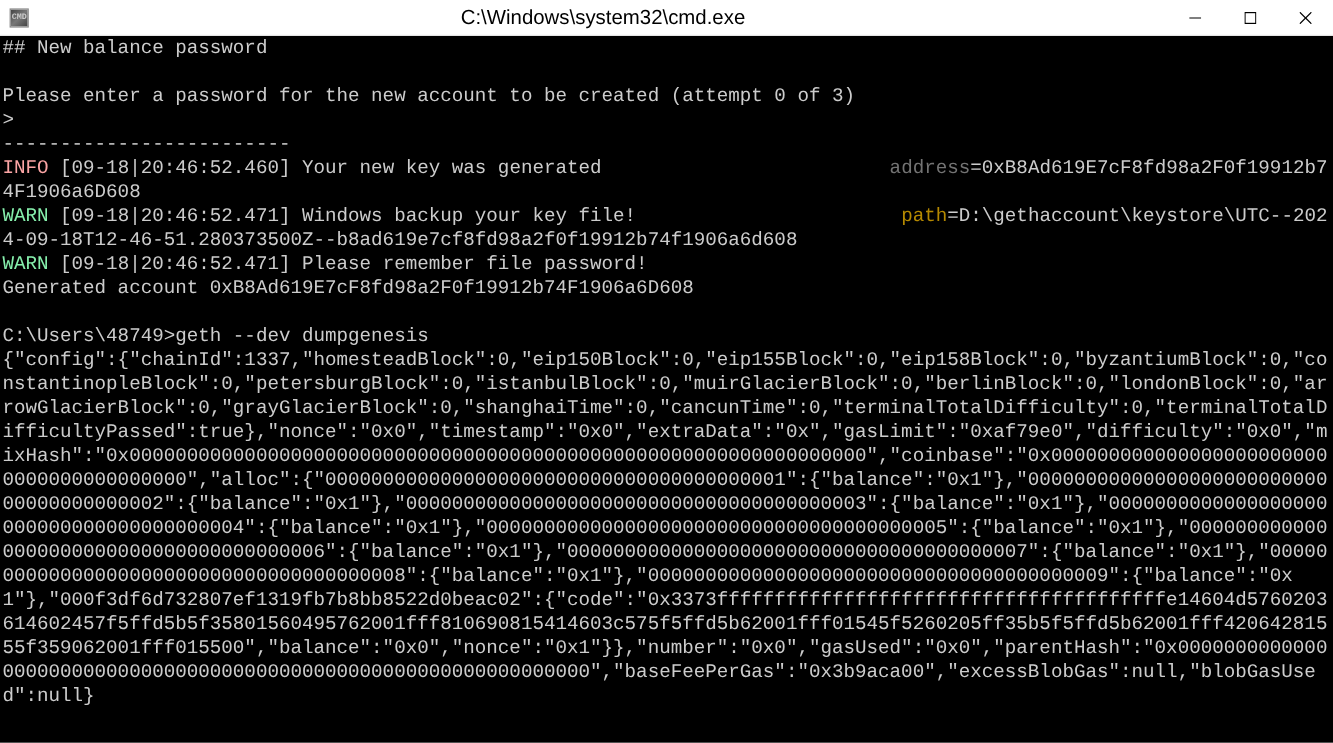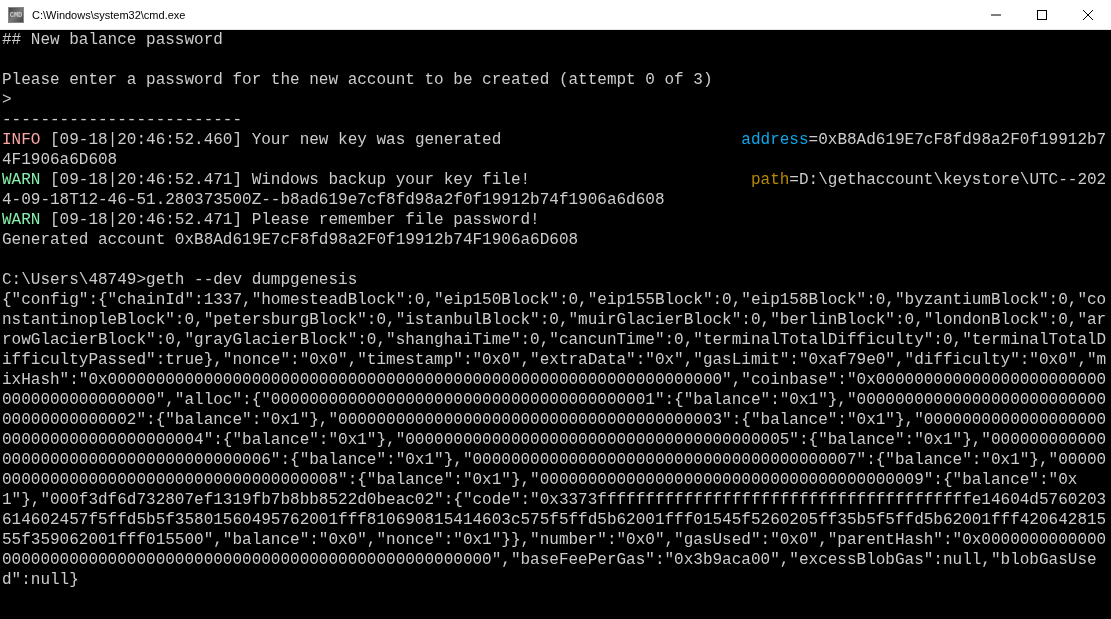--- a/index.html
+++ b/index.html
@@ -12,37 +12,38 @@
       display: flex;
       flex-direction: column;
     }
     .titlebar {
       height: 30px;
       background: #ffffff;
       display: flex;
       align-items: center;
       border-bottom: 1px solid #e5e5e5;
       flex-shrink: 0;
+      text-align: center;
     }
     .titlebar-icon {
       width: 16px;
       height: 16px;
       margin: 0 8px;
       background: linear-gradient(135deg, #444 0%, #777 50%, #444 100%);
       border: 1px solid #888;
       display: flex;
       align-items: center;
       justify-content: center;
       font-size: 7px;
       font-weight: bold;
       color: #ccc;
     }
     .titlebar-title {
       font-family: "Segoe UI", sans-serif;
-      font-size: 11px;
+      font-size: 17px;
       color: #000;
       flex: 1;
     }
     .win-buttons {
       display: flex;
       height: 100%;
     }
     .win-btn {
       width: 46px;
       height: 100%;
@@ -59,21 +60,21 @@
       font-size: 16px;
       line-height: 20px;
       white-space: pre-wrap;
       word-break: break-all;
       padding: 0 2px;
       position: relative;
       overflow: hidden;
     }
     .info-tag { color: #fca5a5; }
     .warn-tag { color: #86efac; }
-    .key { color: #0ea5e9; }
+    .key { color: #737373; }
     .warn-key { color: #b58900; }
     .watermark {
       position: absolute;
       bottom: 6px;
       right: 14px;
       font-family: "Microsoft YaHei", sans-serif;
       font-size: 16px;
       color: rgba(200,200,200,0.55);
       letter-spacing: 0.5px;
     }

